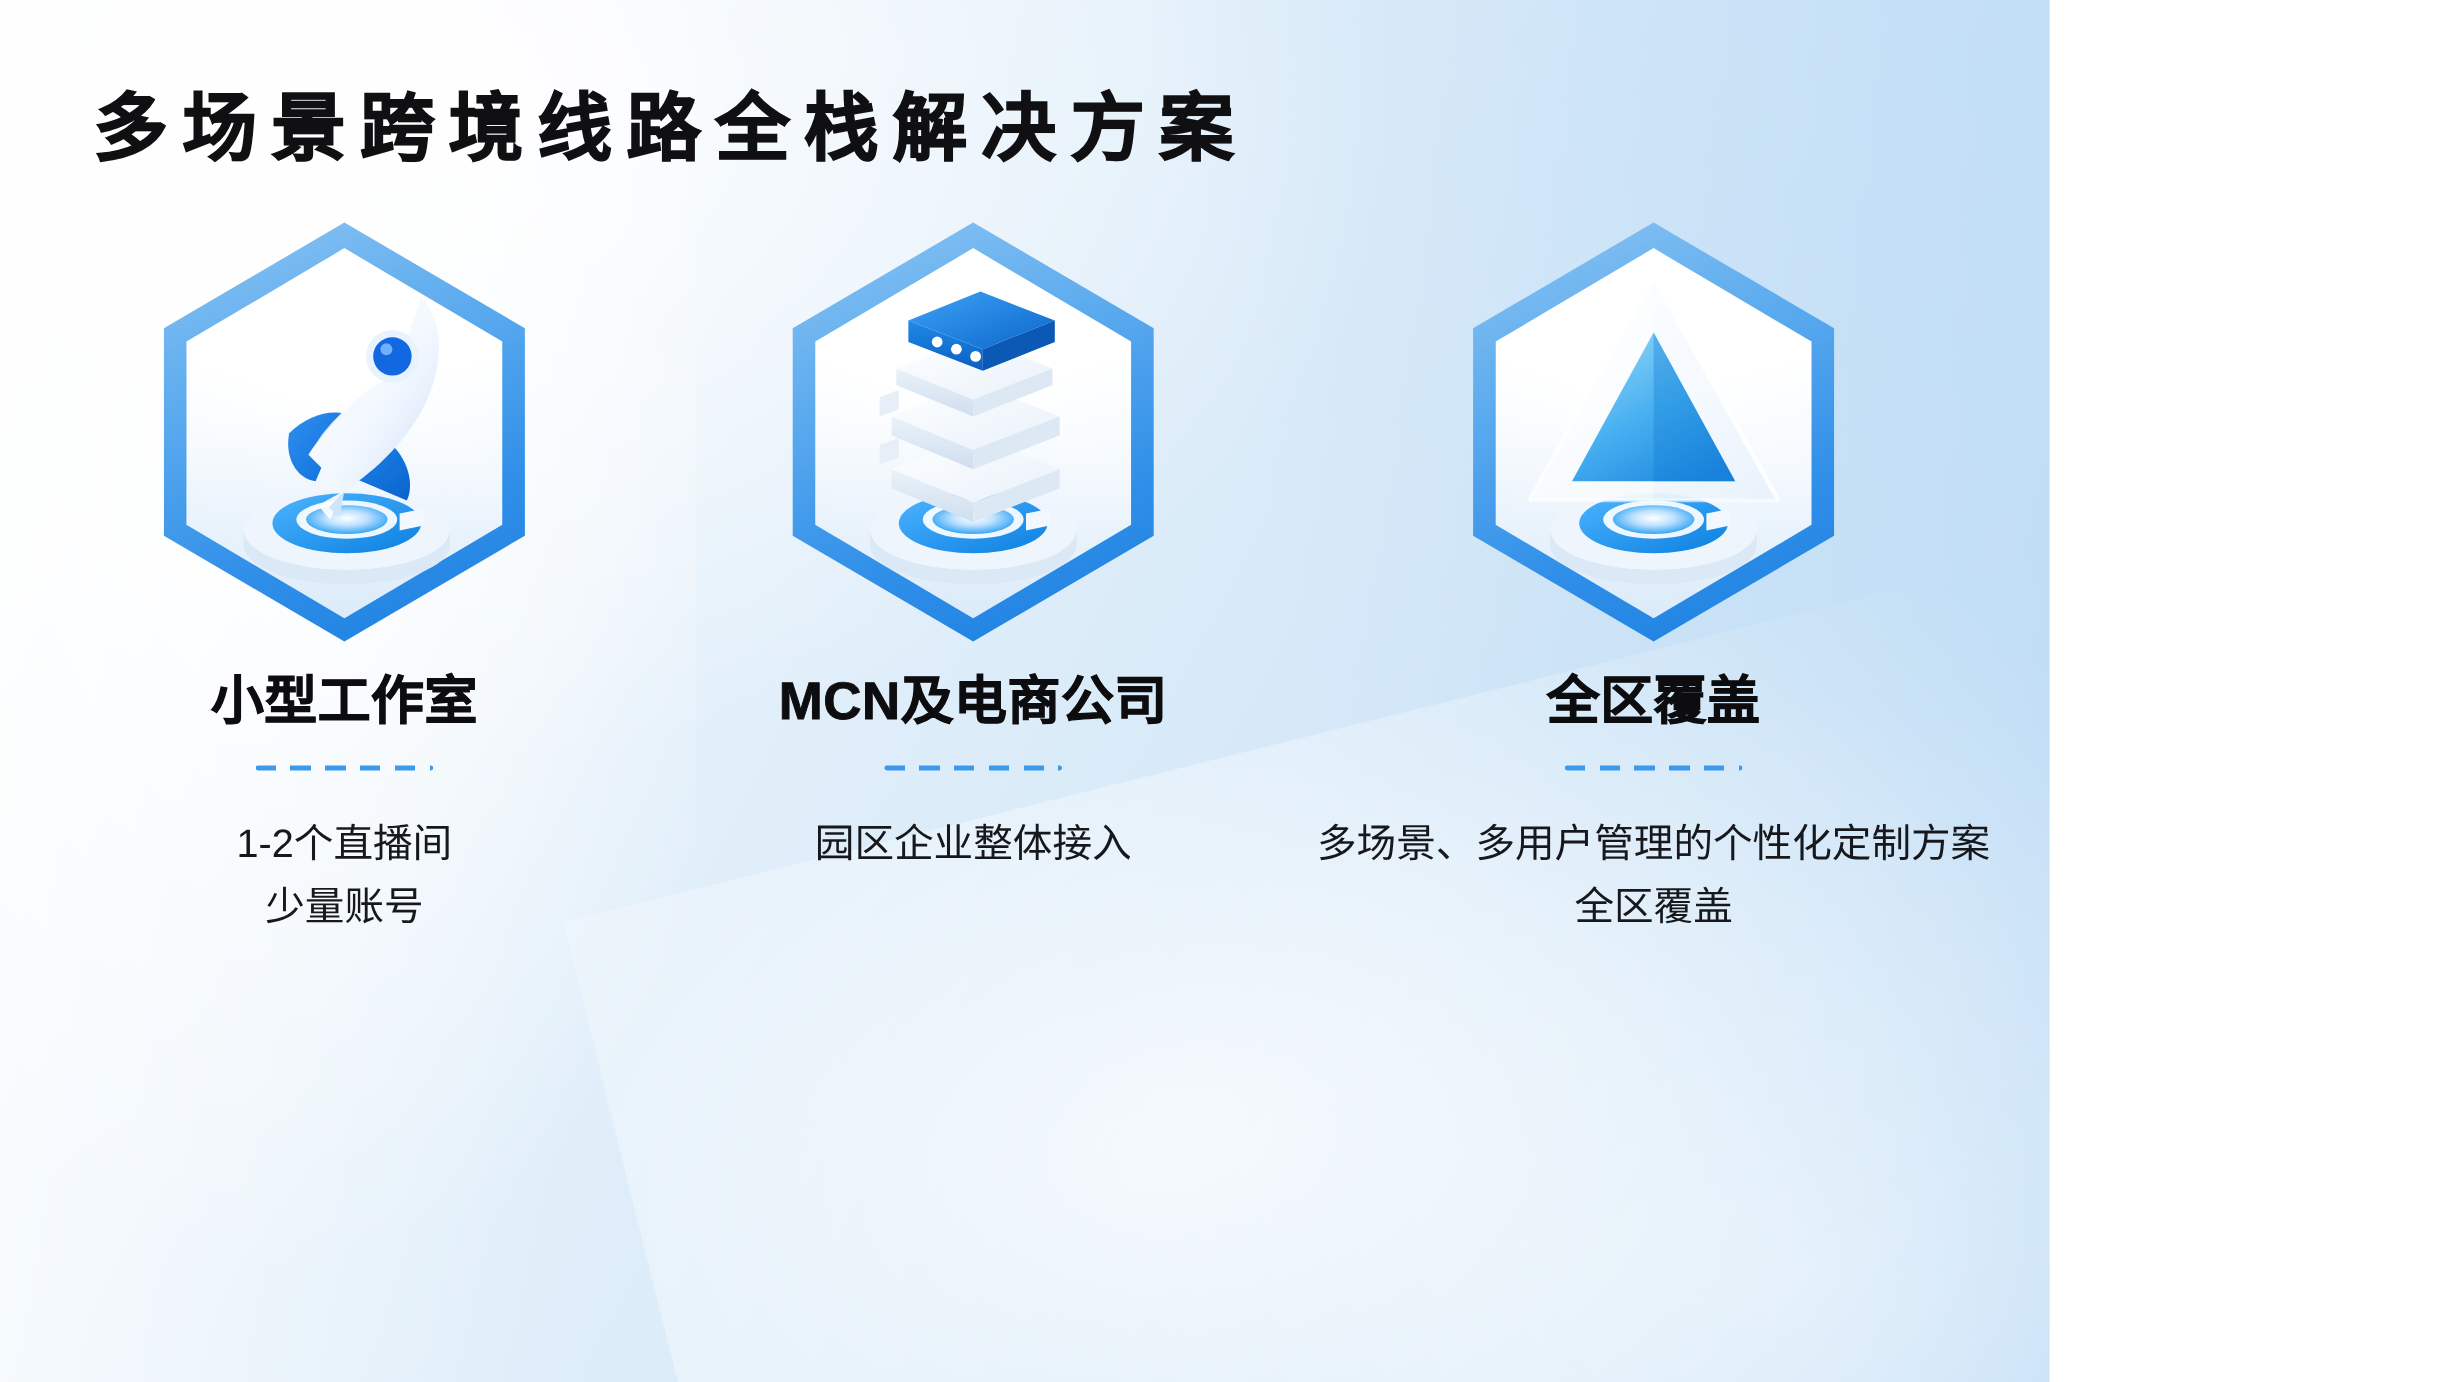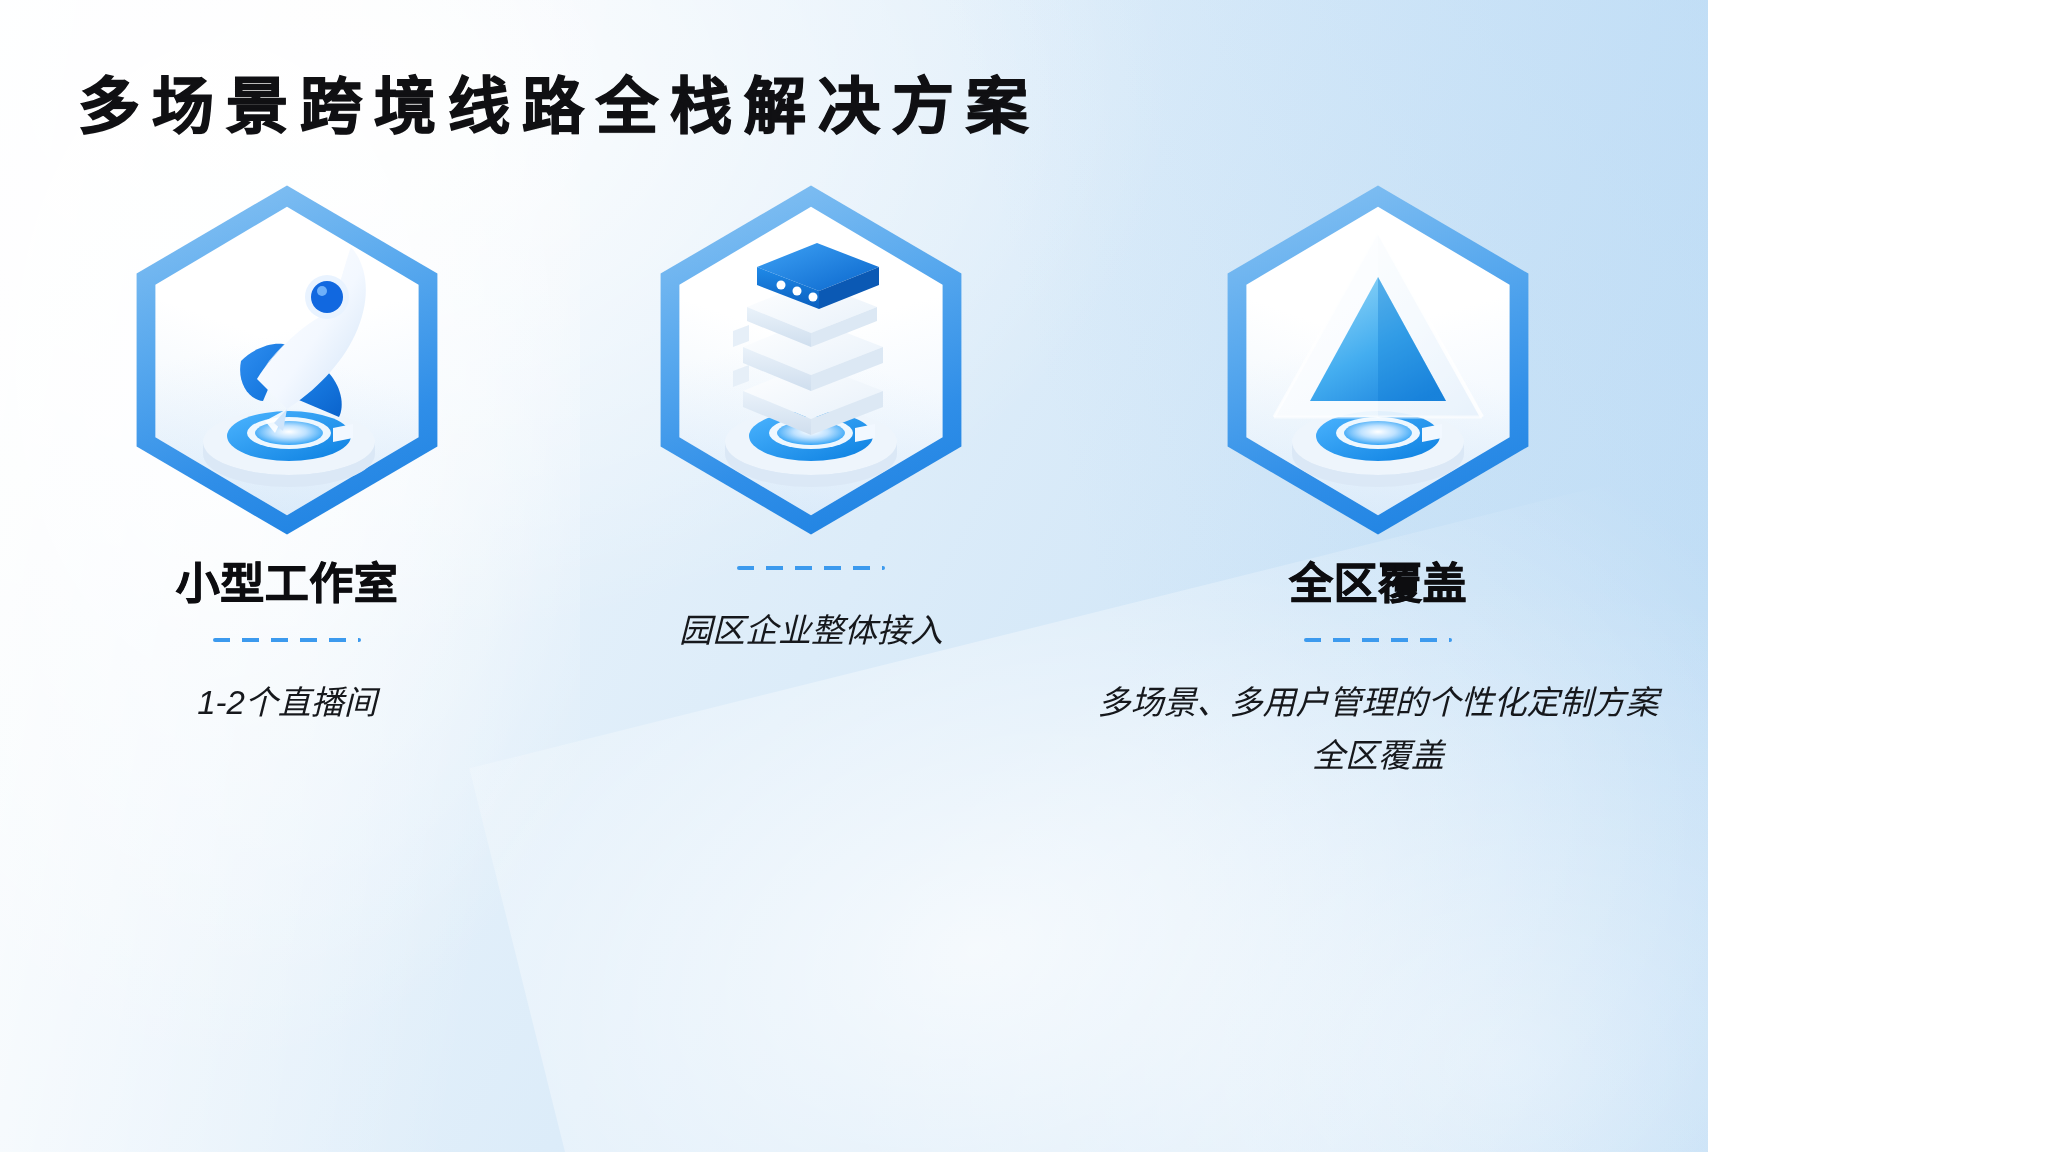--- a/index.html
+++ b/index.html
@@ -126,21 +126,21 @@
     border-radius:2px;
   }
   .desc {
     margin-top:34px;
     text-align:center;
     font-size:33px;
     line-height:1.62;
     color:#16181c;
     white-space:nowrap;
   }
-  .desc .line { display:block;font-style:italic; }
+  .desc .line { display:block; }
   .desc .wide { letter-spacing:0px; }
 </style>
 </head>
 <body>
 
 <div id="slide">
   <div class="swoosh"></div>
   <div class="swoosh2"></div>
 
   <h1 class="title">多场景跨境线路全栈解决方案</h1>
@@ -206,20 +206,21 @@
 
             <path d="M150 214 L138 238 L128 226 Z" fill="#ffffff" opacity="0.9"></path>
             <path d="M150 214 L146 236 L137 228 Z" fill="#cfe5fb"></path>
           </svg>
         </div>
       </div>
       <div class="card-title">小型工作室</div>
       <div class="divider"></div>
       <div class="desc">
         <span class="line">1-2个直播间</span>
+        <span class="line">少量账号</span>
       </div>
     </div>
 
     <div class="card">
       <div class="hex-wrap">
         <div class="hex-outer"></div>
         <div class="hex-inner"></div>
         <div class="hex-gloss"></div>
         <div class="hex-art">
           <svg viewBox="0 0 300 330" xmlns="http://www.w3.org/2000/svg">
@@ -290,20 +291,21 @@
               <circle cx="120" cy="90" r="4.5" fill="#ffffff"></circle>
               <circle cx="136" cy="96" r="4.5" fill="#ffffff"></circle>
               <circle cx="152" cy="102" r="4.5" fill="#ffffff"></circle>
             </g>
 
             <path d="M72 136 L88 130 L88 146 L72 152 Z" fill="#e6eff8"></path>
             <path d="M72 176 L88 170 L88 186 L72 192 Z" fill="#e6eff8"></path>
           </svg>
         </div>
       </div>
+      <div class="card-title">MCN及电商公司</div>
       <div class="divider"></div>
       <div class="desc">
         <span class="line">园区企业整体接入</span>
       </div>
     </div>
 
     <div class="card">
       <div class="hex-wrap">
         <div class="hex-outer"></div>
         <div class="hex-inner"></div>

